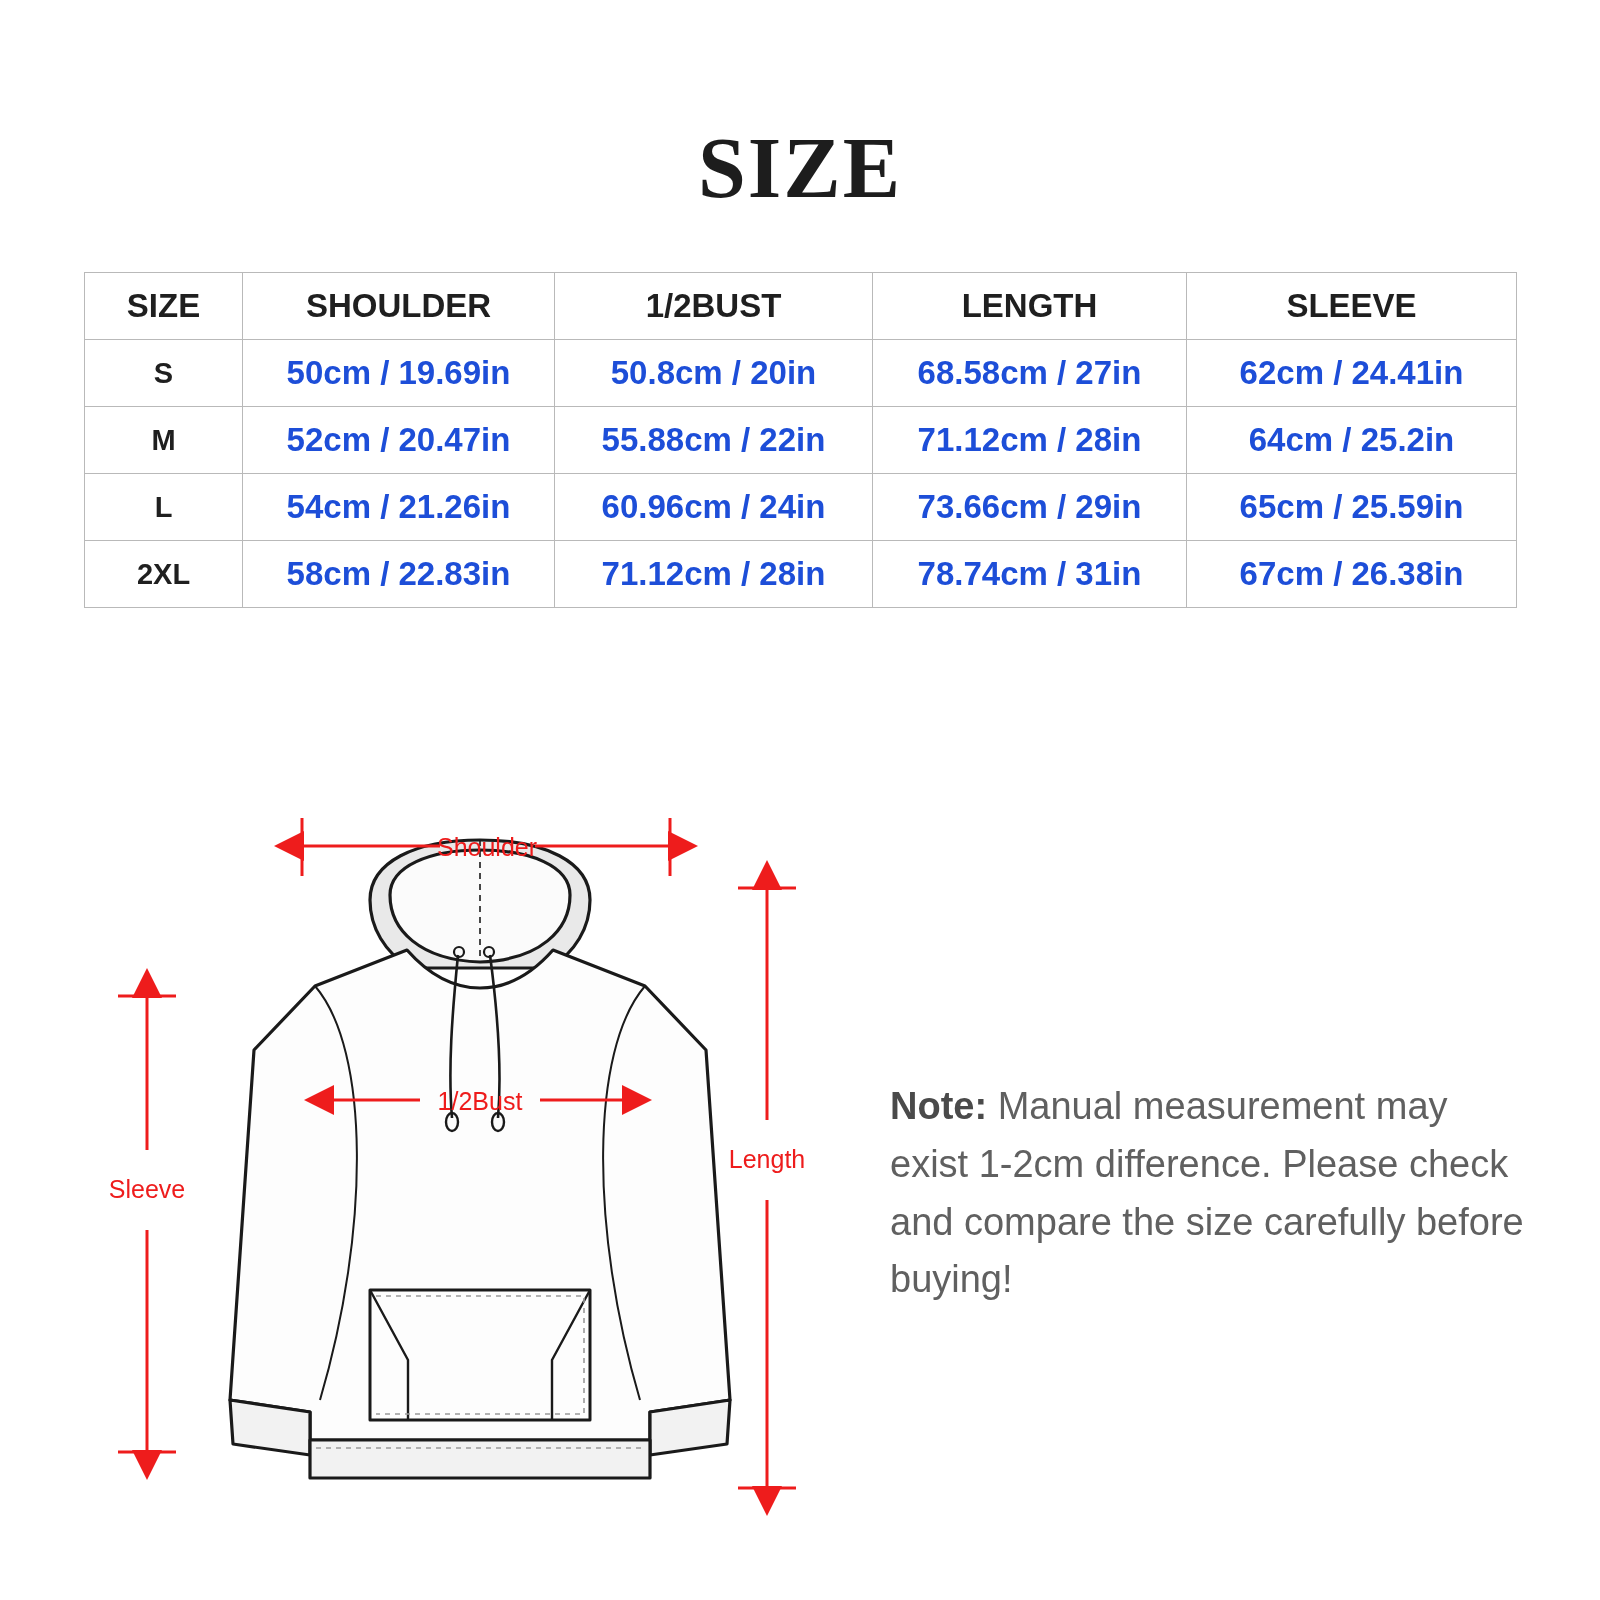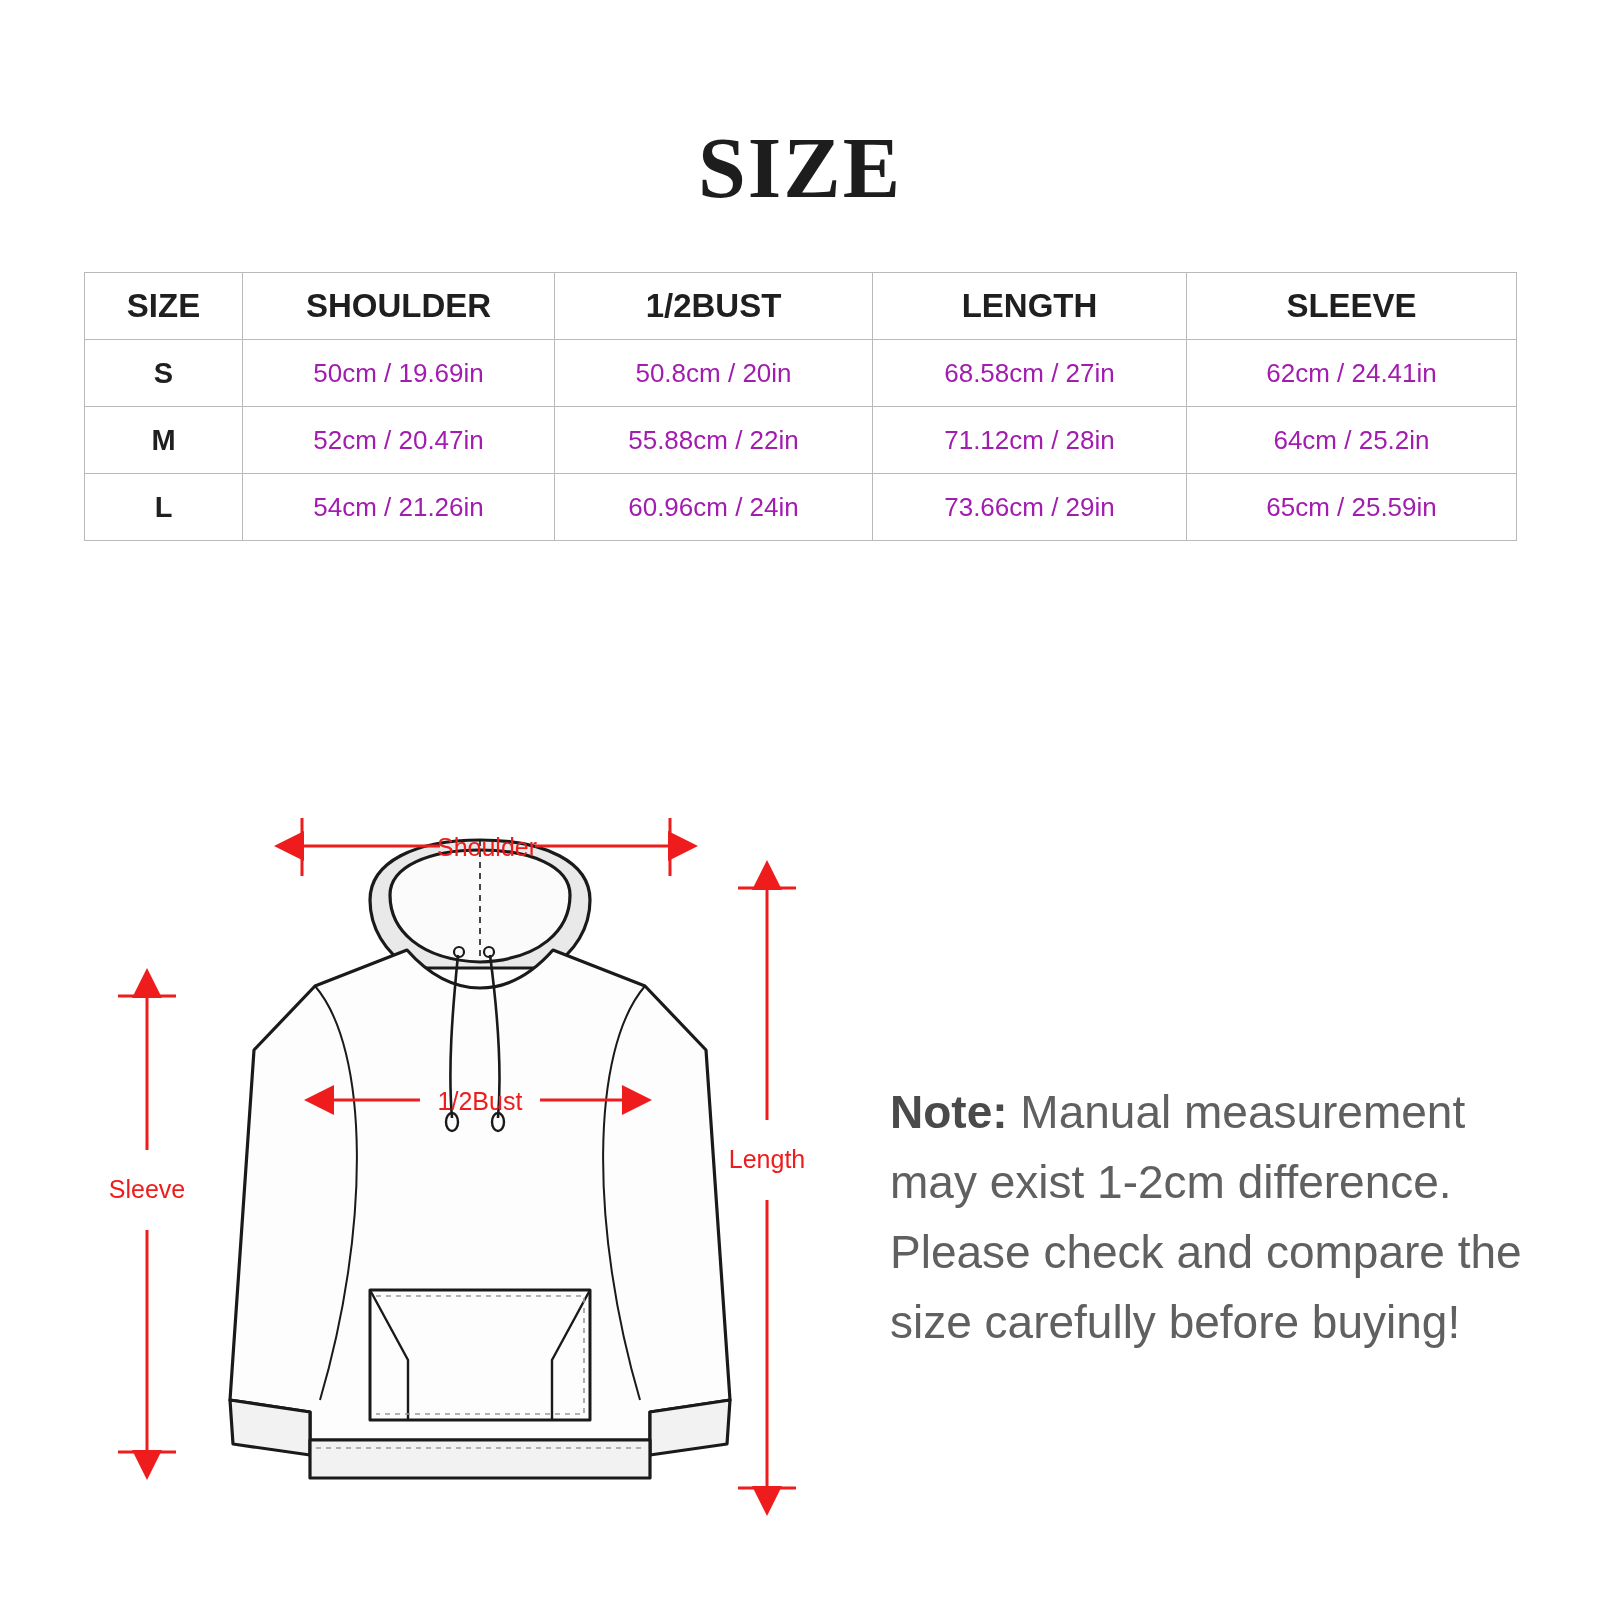--- a/index.html
+++ b/index.html
@@ -46,23 +46,23 @@
     color: #3a3a3a;
   }
   .size-table th {
     height: 64px;
     font-size: 33px;
     font-weight: 700;
     color: #1f1f1f;
   }
   .size-table td {
     height: 64px;
-    font-size: 26px;
-    font-weight: 400;
-    color: #a21caf;
+    font-size: 33px;
+    font-weight: 700;
+    color: #1d4ed8;
   }
   .size-table td.size-cell {
     font-size: 29px;
     font-weight: 700;
     color: #1f1f1f;
   }
   .col-size    { width: 158px; }
   .col-shoulder{ width: 312px; }
   .col-bust    { width: 318px; }
   .col-length  { width: 314px; }
@@ -77,21 +77,21 @@
     height: 730px;
   }
   .illustration svg { display: block; }
 
   
   .note {
     position: absolute;
     top: 1078px;
     left: 890px;
     width: 640px;
-    font-size: 46px;
+    font-size: 38px;
     line-height: 1.52;
     color: #606060;
   }
   .note b {
     color: #4a4a4a;
     font-weight: 700;
   }
 </style>
 </head>
 <body>
@@ -129,20 +129,27 @@
       <td>55.88cm / 22in</td>
       <td>71.12cm / 28in</td>
       <td>64cm / 25.2in</td>
     </tr>
     <tr>
       <td class="size-cell">L</td>
       <td>54cm / 21.26in</td>
       <td>60.96cm / 24in</td>
       <td>73.66cm / 29in</td>
       <td>65cm / 25.59in</td>
+    </tr>
+    <tr>
+      <td class="size-cell">2XL</td>
+      <td>58cm / 22.83in</td>
+      <td>71.12cm / 28in</td>
+      <td>78.74cm / 31in</td>
+      <td>67cm / 26.38in</td>
     </tr>
   </tbody>
 </table>
 
 <div class="illustration">
   <svg width="810" height="730" viewBox="0 0 810 730" xmlns="http://www.w3.org/2000/svg">
     <defs>
       <marker id="arrL" markerWidth="12" markerHeight="12" refX="10" refY="5" orient="auto">
         <path d="M10,0 L0,5 L10,10 z" fill="#ee1c1c"></path>
       </marker>

